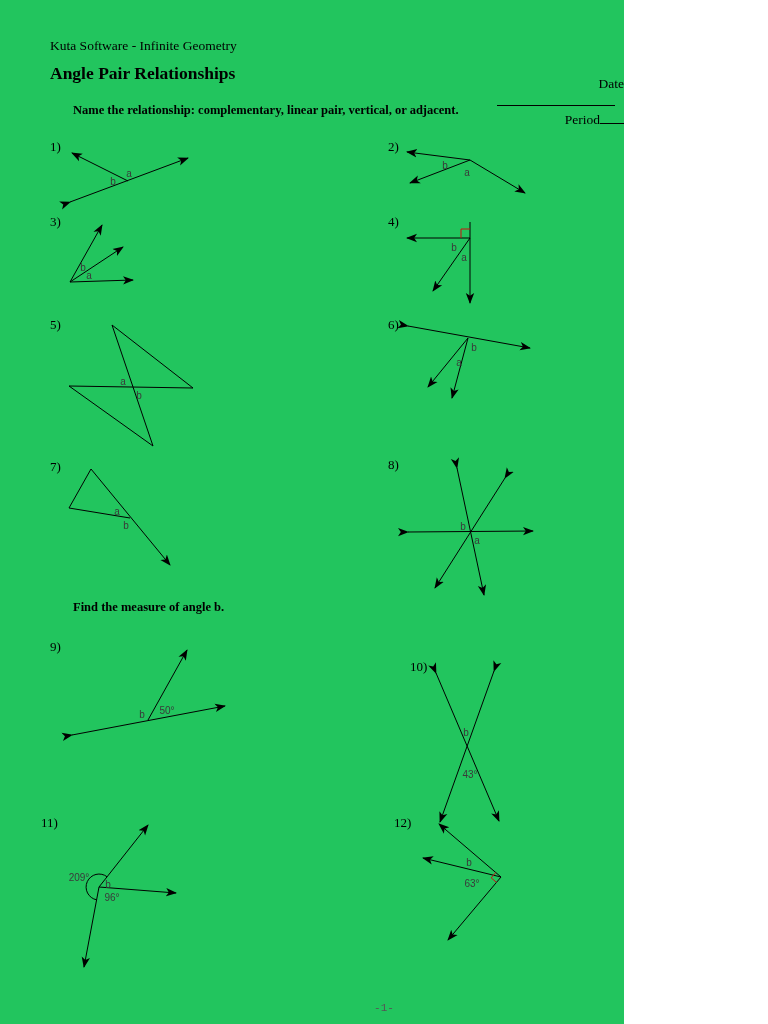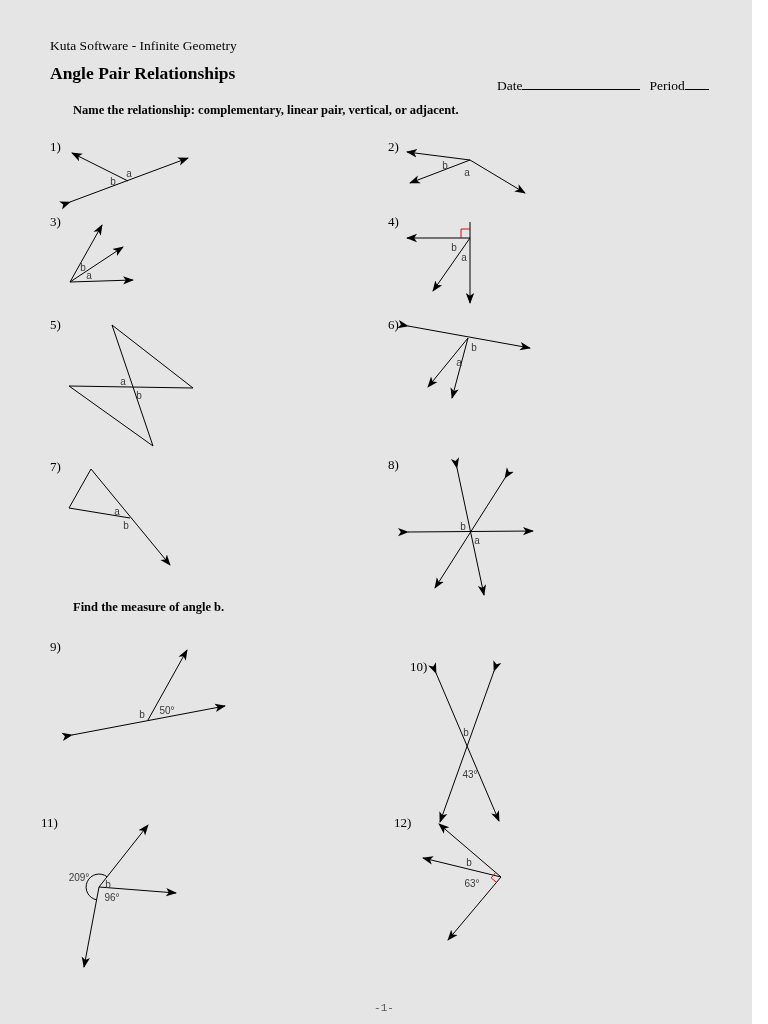--- a/index.html
+++ b/index.html
@@ -1,16 +1,16 @@
 <!DOCTYPE html>
 <html><head>
 <meta charset="utf-8">
 <style>
   html,body{margin:0;padding:0;background:#fff;}
-  .page{position:relative;width:752px;height:1024px;background:#e5e5e5;overflow:hidden;
+  .page{position:relative;width:624px;height:1024px;background:#22c55e;overflow:hidden;
         font-family:"Liberation Serif",serif;color:#000;}
   .abs{position:absolute;}
   .brand{font-size:13.5px;}
   .title{font-size:17.5px;}
   .fieldline{font-size:13.5px;}
   .blank{display:inline-block;border-bottom:1px solid #000;height:0.95em;vertical-align:baseline;}
   .instruction{font-size:12.5px;font-weight:bold;margin-left:25px;}
   .pnum{font-size:13px;}
   .prob{position:absolute;}
   .prob svg{position:absolute;overflow:visible;}
@@ -26,21 +26,21 @@
   <svg width="0" height="0" style="position:absolute" aria-hidden="true">
     <defs>
       <marker id="arrowhead" markerWidth="12" markerHeight="10" refX="10" refY="5" orient="auto" markerUnits="userSpaceOnUse">
         <path d="M0,0.8 L11,5 L0,9.2 L2.8,5 Z" fill="#000"></path>
       </marker>
     </defs>
   </svg>
 
   <div class="abs brand" style="left:50px;top:38px;">Kuta Software - Infinite Geometry</div>
   <div class="abs title" style="left:50px;top:63px;font-weight:bold;">Angle Pair Relationships</div>
-  <div class="abs fieldline" style="left:497px;top:76px;">
+  <div class="abs fieldline" style="left:497px;top:76px;text-align:right;">
     <span>Date</span><span class="blank" style="width:118px;margin-right:9px;"></span><span>Period</span><span class="blank" style="width:24px;"></span>
   </div>
   <div class="abs instruction" style="left:48px;top:103px;">Name the relationship: complementary, linear pair, vertical, or adjacent.</div>
 
   <div class="prob" style="left:50px;top:137px;">
     <span class="pnum">1)</span>
     <svg style="left:10px;top:8px;" width="140" height="65">
       <g stroke="#000" stroke-width="1" fill="none">
         <line x1="10" y1="57" x2="128" y2="13" marker-start="url(#arrowhead)" marker-end="url(#arrowhead)"></line>
         <line x1="68" y1="36" x2="12" y2="8" marker-end="url(#arrowhead)"></line>

